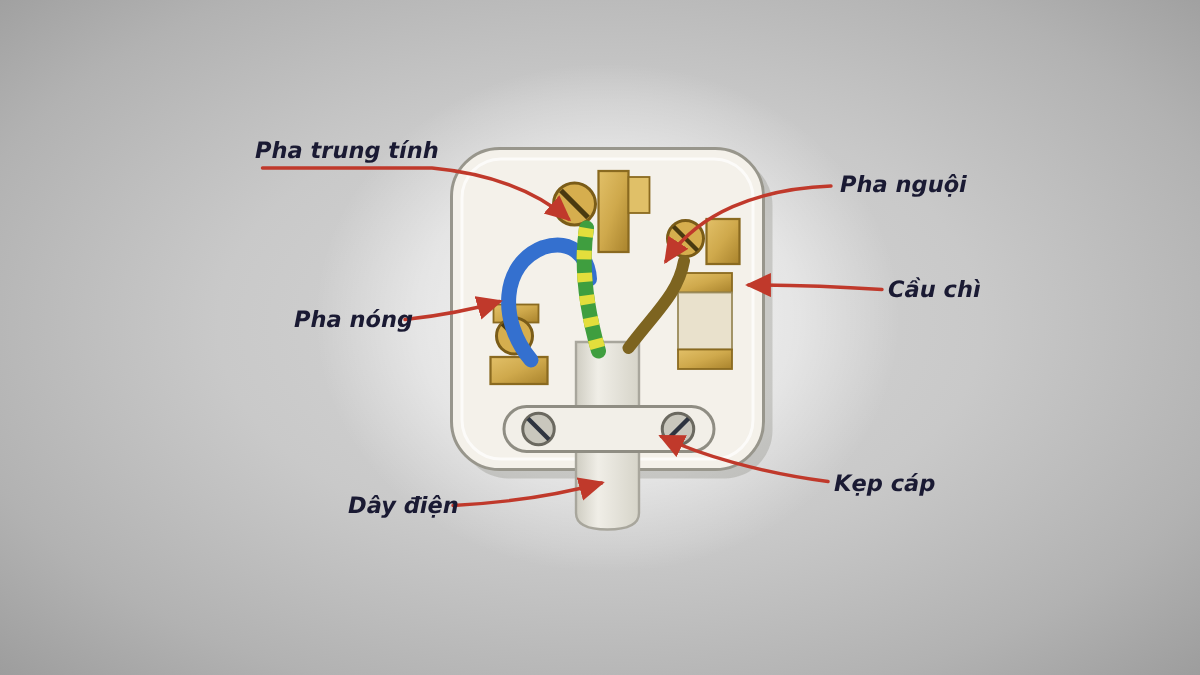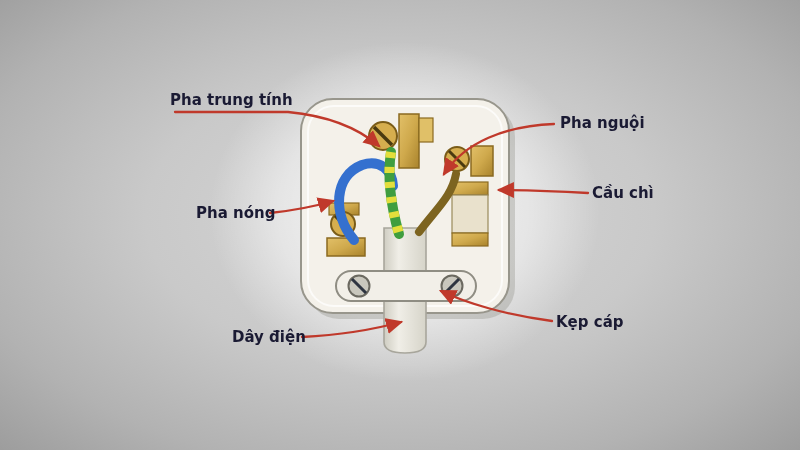--- a/index.html
+++ b/index.html
@@ -6,20 +6,21 @@
     margin: 0;
     padding: 0;
   }
   .stage {
     position: relative;
     width: 800px;
     height: 450px;
     overflow: hidden;
     background: radial-gradient(ellipse at 50% 48%, #d7d7d7 0%, #c9c9c9 45%, #b2b2b2 78%, #9d9d9d 100%);
     font-family: "DejaVu Sans", "Liberation Sans", sans-serif;
+    font-style: italic;
   }
   svg { display: block; }
   .label {
     font-family: "DejaVu Sans", "Liberation Sans", sans-serif;
     font-size: 15px;
     font-weight: bold;
     fill: #1a1a33;
   }
   .arrow {
     fill: none;

